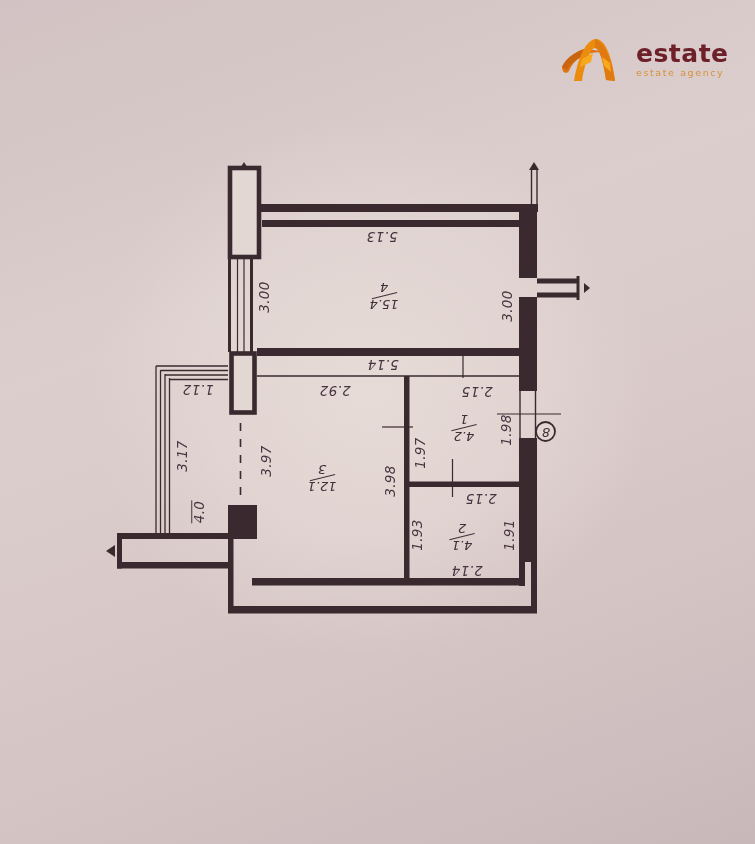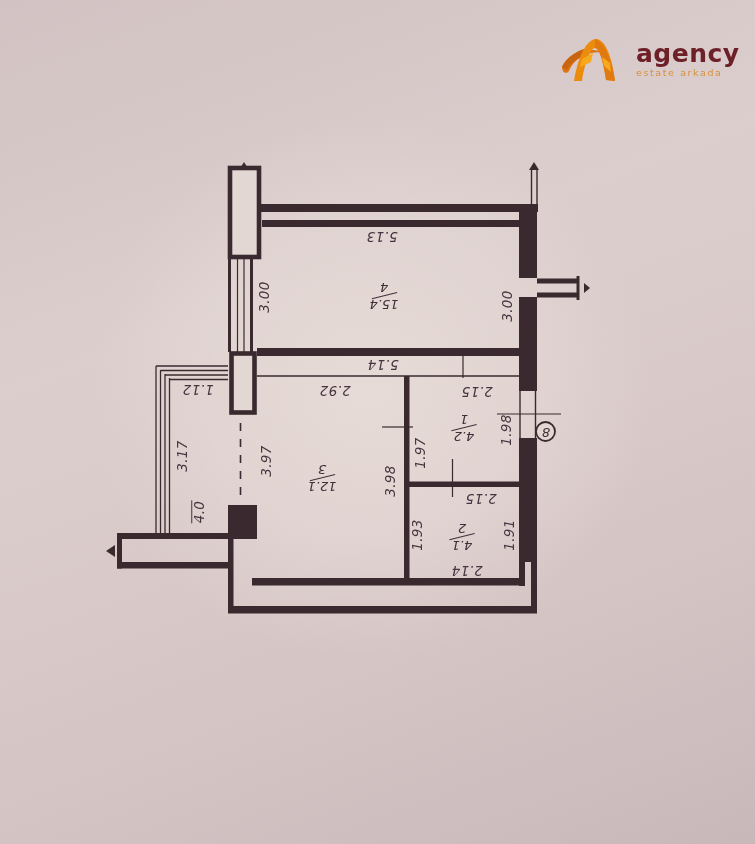--- a/index.html
+++ b/index.html
@@ -159,17 +159,17 @@
 
       <path d="M4,34 C10,20 30,12 46,20 C34,17 16,24 11,38 C8,42 4,39 4,34 Z" fill="#dd7313"></path>
       <path d="M4,34 C8,26 16,19 26,16 L30,22 C20,24 12,30 9,37 Z" fill="#c8650e"></path>
 
       <path d="M16,48 C21,18 31,5 39,6 C48,8 54,24 57,48 L48,47 C45,26 41,15 37,15 C33,15 27,28 24,48 Z" fill="#ec8c0f"></path>
       <path d="M37,6 C45,8 54,24 57,48 L48,47 C45,26 41,15 37,15 Z" fill="#e07a10"></path>
       <path d="M24,26 L35,20 L33,29 L22,34 Z" fill="#f7a81b"></path>
       <path d="M44,24 L52,30 L53,39 L46,33 Z" fill="#f7a81b"></path>
     </svg>
     <div id="logo-text">
-      <div id="brand">agency</div>
-      <div id="tagline">estate arkada</div>
+      <div id="brand">estate</div>
+      <div id="tagline">estate agency</div>
     </div>
   </div>
 </div>
 
 </body></html>

